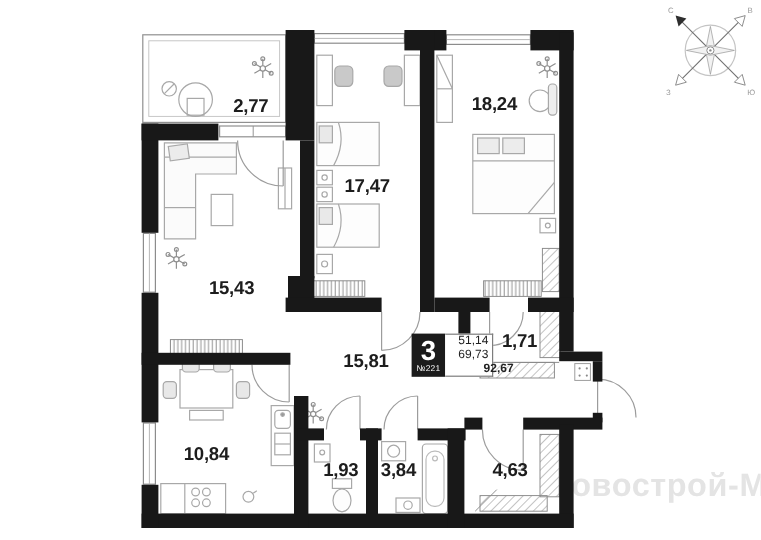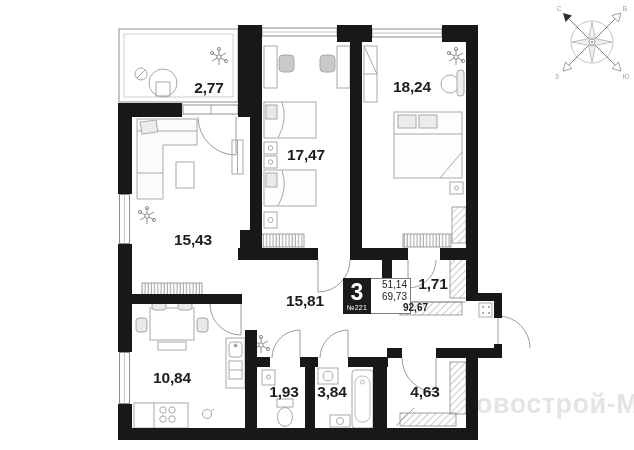--- a/index.html
+++ b/index.html
@@ -8,21 +8,21 @@
   .plan-svg{position:absolute;left:0;top:0;z-index:1;}
   .room-label{font:600 15.5px "Liberation Sans",sans-serif;fill:#1d1d1d;text-anchor:middle;letter-spacing:-0.2px;}
   .watermark-text{font:700 27px "Liberation Sans",sans-serif;fill:#e4e4e4;letter-spacing:0.5px;}
   .compass-letter{font:400 6.5px "Liberation Sans",sans-serif;fill:#9a9a9a;text-anchor:middle;}
   .info-card{position:absolute;left:343px;top:278px;z-index:3;display:flex;}
   .info-black{width:28px;height:36px;background:#1b1b1b;color:#fff;display:flex;flex-direction:column;
               align-items:center;justify-content:center;}
   .info-rooms{font-size:23px;font-weight:700;line-height:22px;}
   .info-unit{font-size:7px;letter-spacing:0.2px;margin-top:1px;}
   .info-white{width:36px;height:34px;background:#fff;border:1px solid #7d7d7d;border-left:none;
-              display:flex;flex-direction:column;justify-content:flex-start;text-align:right;
+              display:flex;flex-direction:column;justify-content:flex-end;text-align:right;
               padding-right:3px;color:#222;}
   .info-area{font-size:10px;line-height:11.5px;}
   .info-area.total{font-weight:700;padding-left:32px;}
   .compass{position:absolute;left:552px;top:2px;z-index:3;}
 </style>
 </head>
 <body>
 
 <div class="stage">
 

